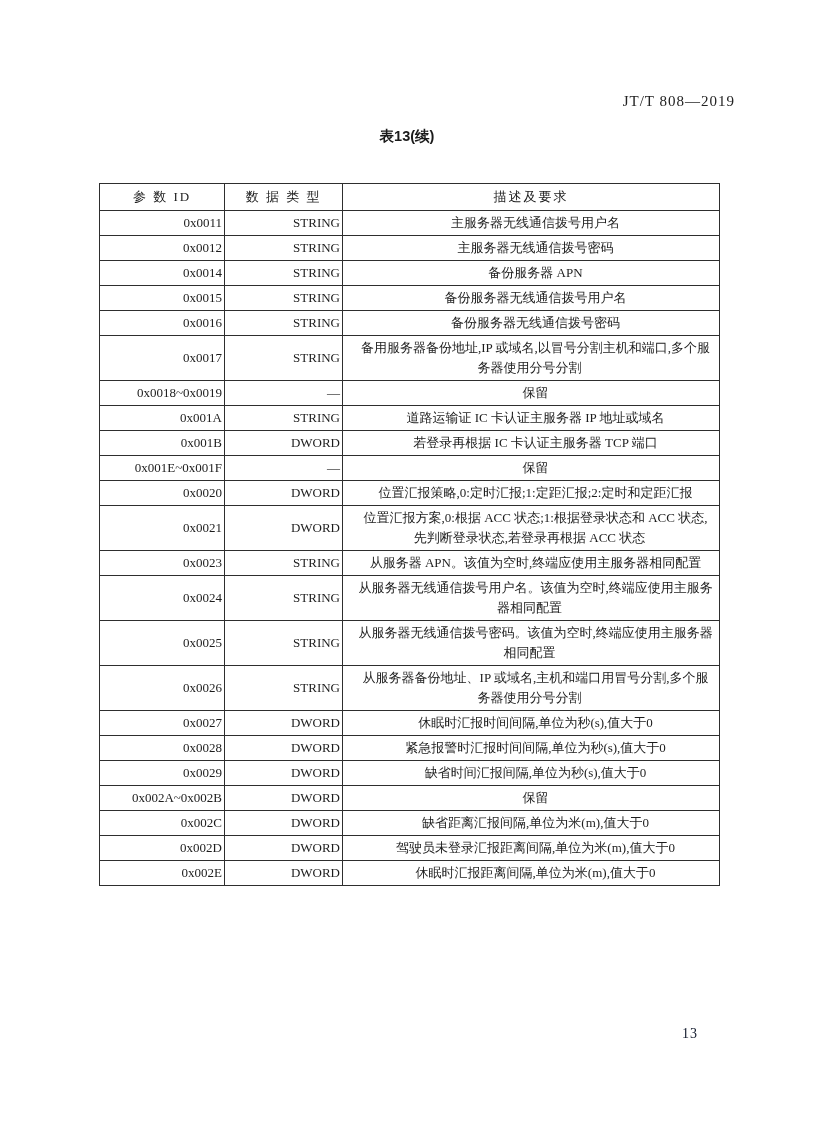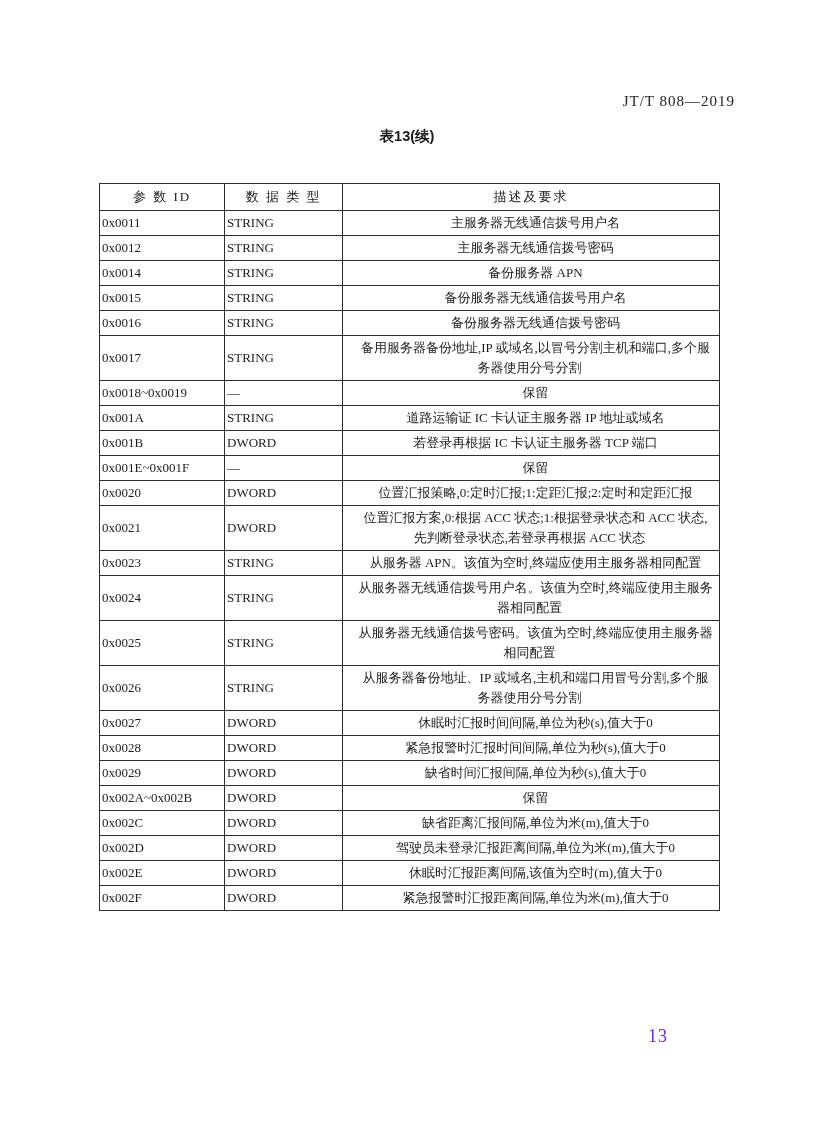--- a/index.html
+++ b/index.html
@@ -51,37 +51,37 @@
     font-weight: normal;
     vertical-align: middle;
   }
   table.param-table th {
     height: 27px;
     text-align: center;
     letter-spacing: 2px;
     padding: 2px 2px;
   }
   table.param-table td.center {
-    text-align: left;
+    text-align: right;
     padding: 2px 2px;
     height: 24px;
   }
   table.param-table td.desc {
     text-align: center;
     padding: 2px 6px 2px 3px;
     text-indent: 12px;
     height: 24px;
   }
   .page-number {
     position: absolute;
     top: 1026px;
-    left: 648px;
-    font-size: 18px;
+    left: 682px;
+    font-size: 14px;
     letter-spacing: 1px;
-    color: #6d28d9;
+    color: #0f172a;
   }
 </style>
 </head>
 <body>
 
 <div class="standard-ref">JT/T 808—2019</div>
 
 <div class="table-title">表13(续)</div>
 
 <table class="param-table">
@@ -204,23 +204,18 @@
         <td class="desc">缺省距离汇报间隔,单位为米(m),值大于0</td>
       </tr>
       <tr>
         <td class="center">0x002D</td>
         <td class="center">DWORD</td>
         <td class="desc">驾驶员未登录汇报距离间隔,单位为米(m),值大于0</td>
       </tr>
       <tr>
         <td class="center">0x002E</td>
         <td class="center">DWORD</td>
-        <td class="desc">休眠时汇报距离间隔,该值为空时(m),值大于0</td>
-      </tr>
-      <tr>
-        <td class="center">0x002F</td>
-        <td class="center">DWORD</td>
-        <td class="desc">紧急报警时汇报距离间隔,单位为米(m),值大于0</td>
+        <td class="desc">休眠时汇报距离间隔,单位为米(m),值大于0</td>
       </tr>
     </tbody>
 </table>
 
 <div class="page-number">13</div>
 
 </body></html>

